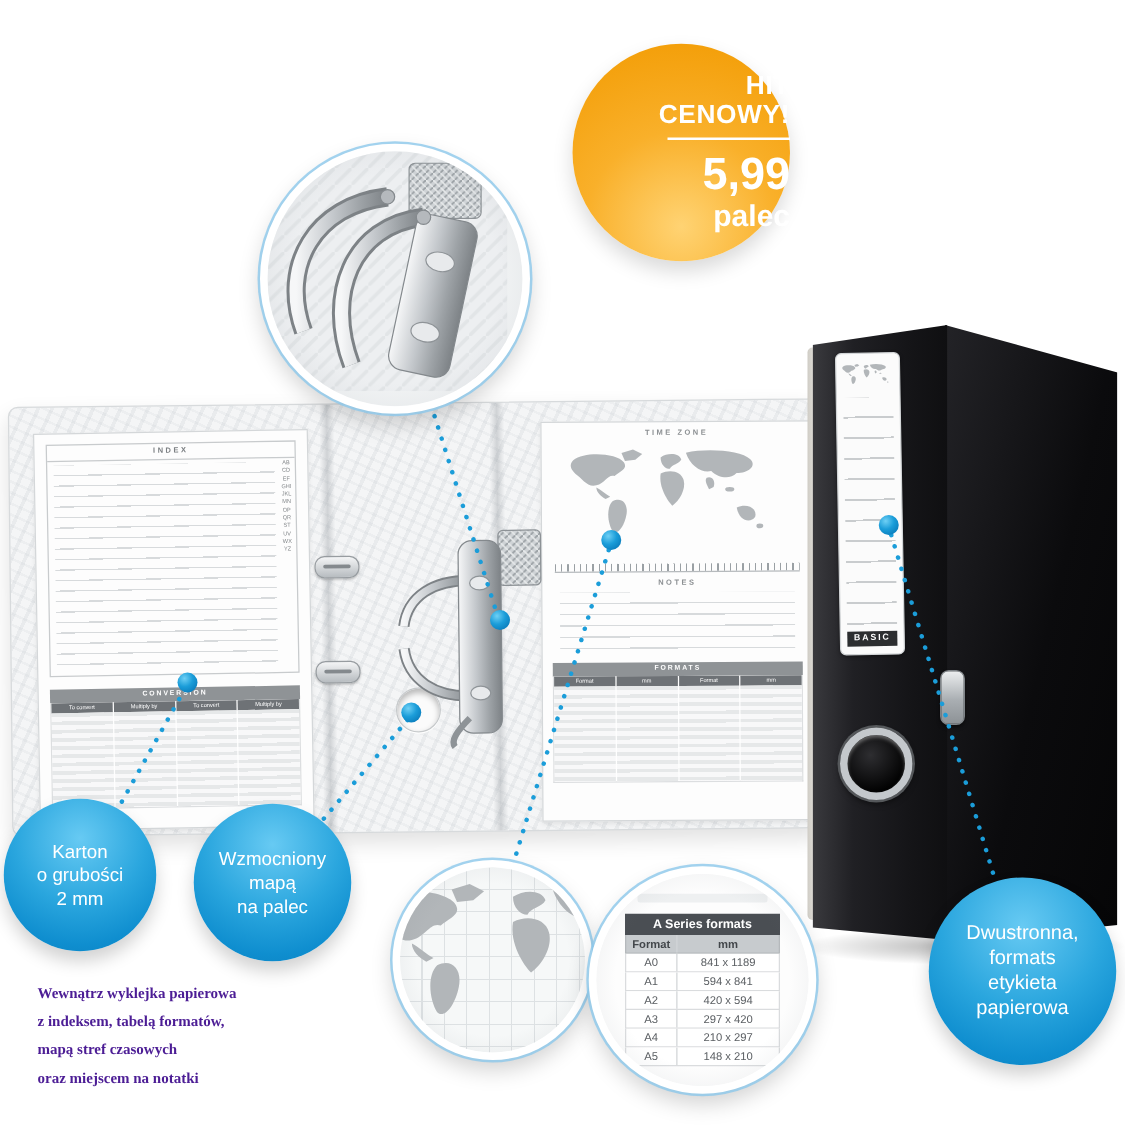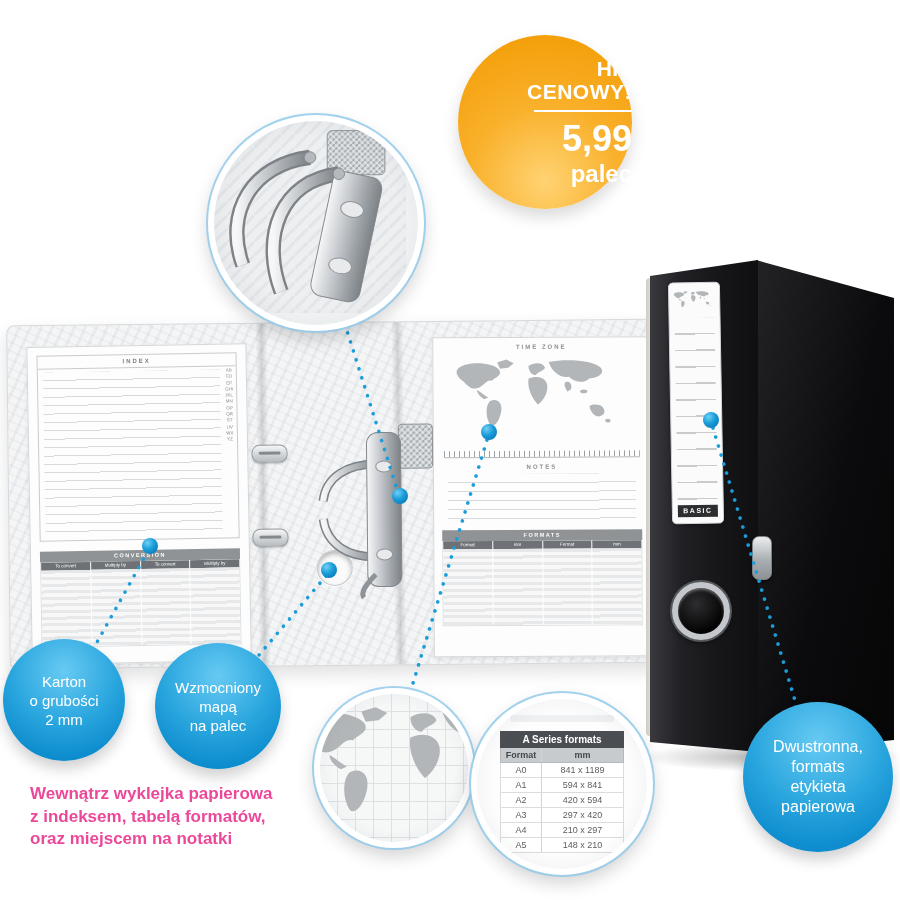--- a/index.html
+++ b/index.html
@@ -129,22 +129,22 @@
   
   .callout { position:absolute; border-radius:50%; z-index:7; color:#fff; font-weight:normal; text-align:center;
     display:flex; flex-direction:column; justify-content:center;
     background:radial-gradient(circle at 50% 26%, #67caf3 0%, #2aa6de 48%, #0f8ecf 78%, #0a7fbd 100%);
     box-shadow:0 8px 14px rgba(0,0,0,.18); }
   #callout-cardboard { left:3px; top:639px; width:122px; height:122px; font-size:15px; line-height:19px; }
   #callout-finger { left:155px; top:643px; width:126px; height:126px; font-size:15px; line-height:19px; }
   #callout-label { left:743px; top:702px; width:150px; height:150px; font-size:16px; line-height:20px; }
 
   
-  .bottom-text { position:absolute; left:30px; top:783px; z-index:6; color:#ec4899;
-    font-size:17px; font-weight:bold; line-height:22.5px; }
+  .bottom-text { position:absolute; left:30px; top:783px; z-index:6; color:#4c1d95;
+    font-size:12px; font-weight:bold; line-height:22.5px;font-family:Liberation Serif, serif; }
 
   .world { fill:#b2b6b9; }
 </style>
 </head>
 <body>
 
 <svg width="0" height="0" style="position:absolute" aria-hidden="true">
   <defs>
     <linearGradient id="metalV" x1="0" y1="0" x2="1" y2="0">
       <stop offset="0" stop-color="#f6f7f8"></stop>
@@ -379,14 +379,15 @@
 <div class="callout" id="callout-label">
   <div>Dwustronna,</div>
   <div>formats</div>
   <div>etykieta</div>
   <div>papierowa</div>
 </div>
 
 <div class="bottom-text">
   <div>Wewnątrz wyklejka papierowa</div>
   <div>z indeksem, tabelą formatów,</div>
+  <div>mapą stref czasowych</div>
   <div>oraz miejscem na notatki</div>
 </div>
 
 </body></html>

